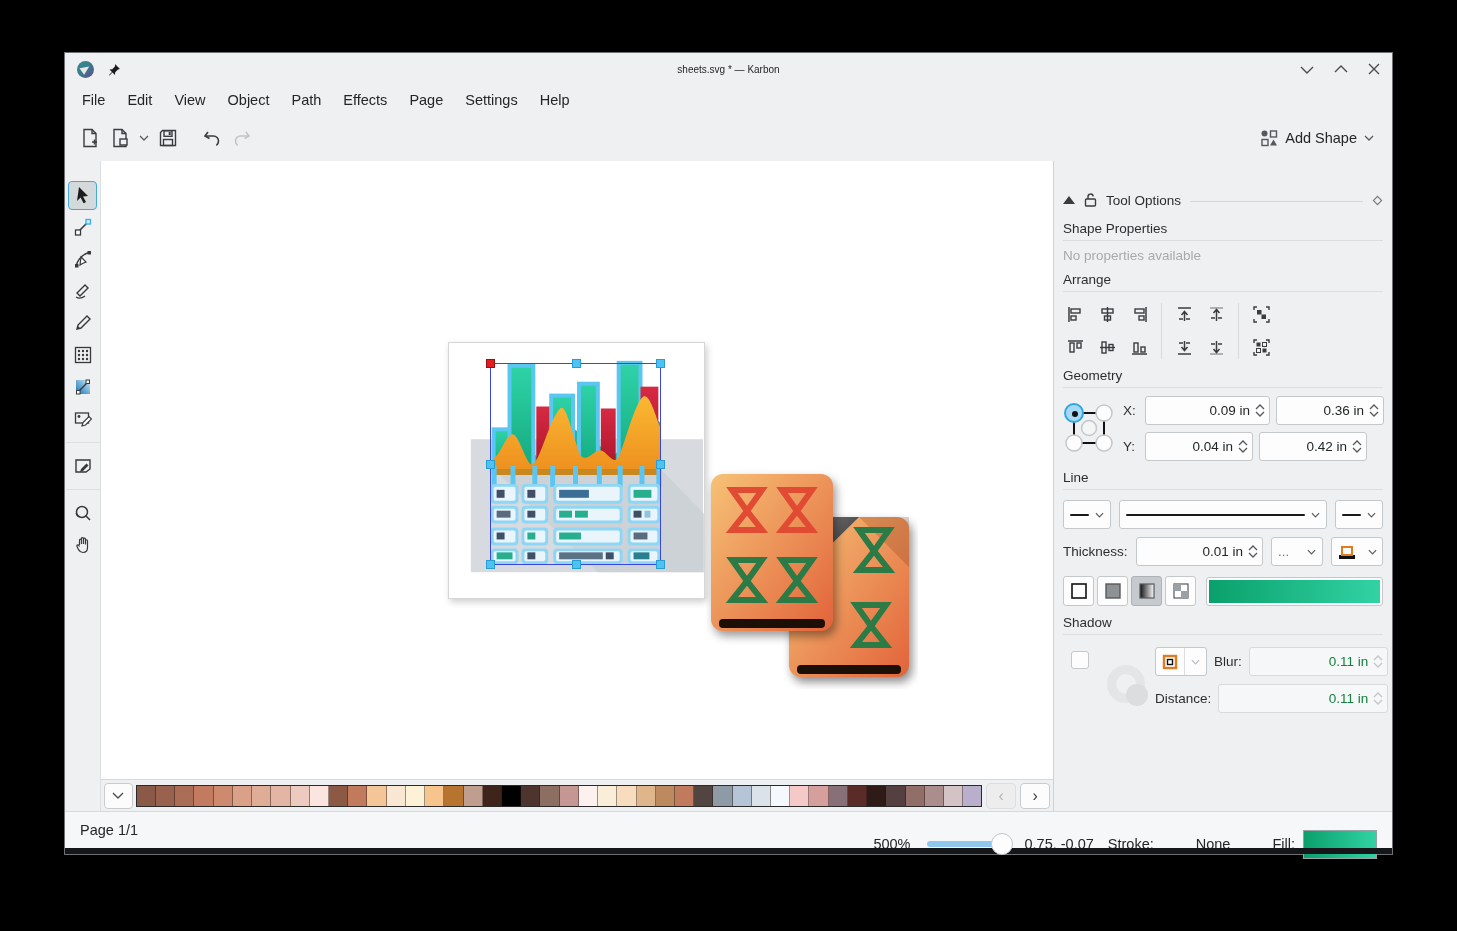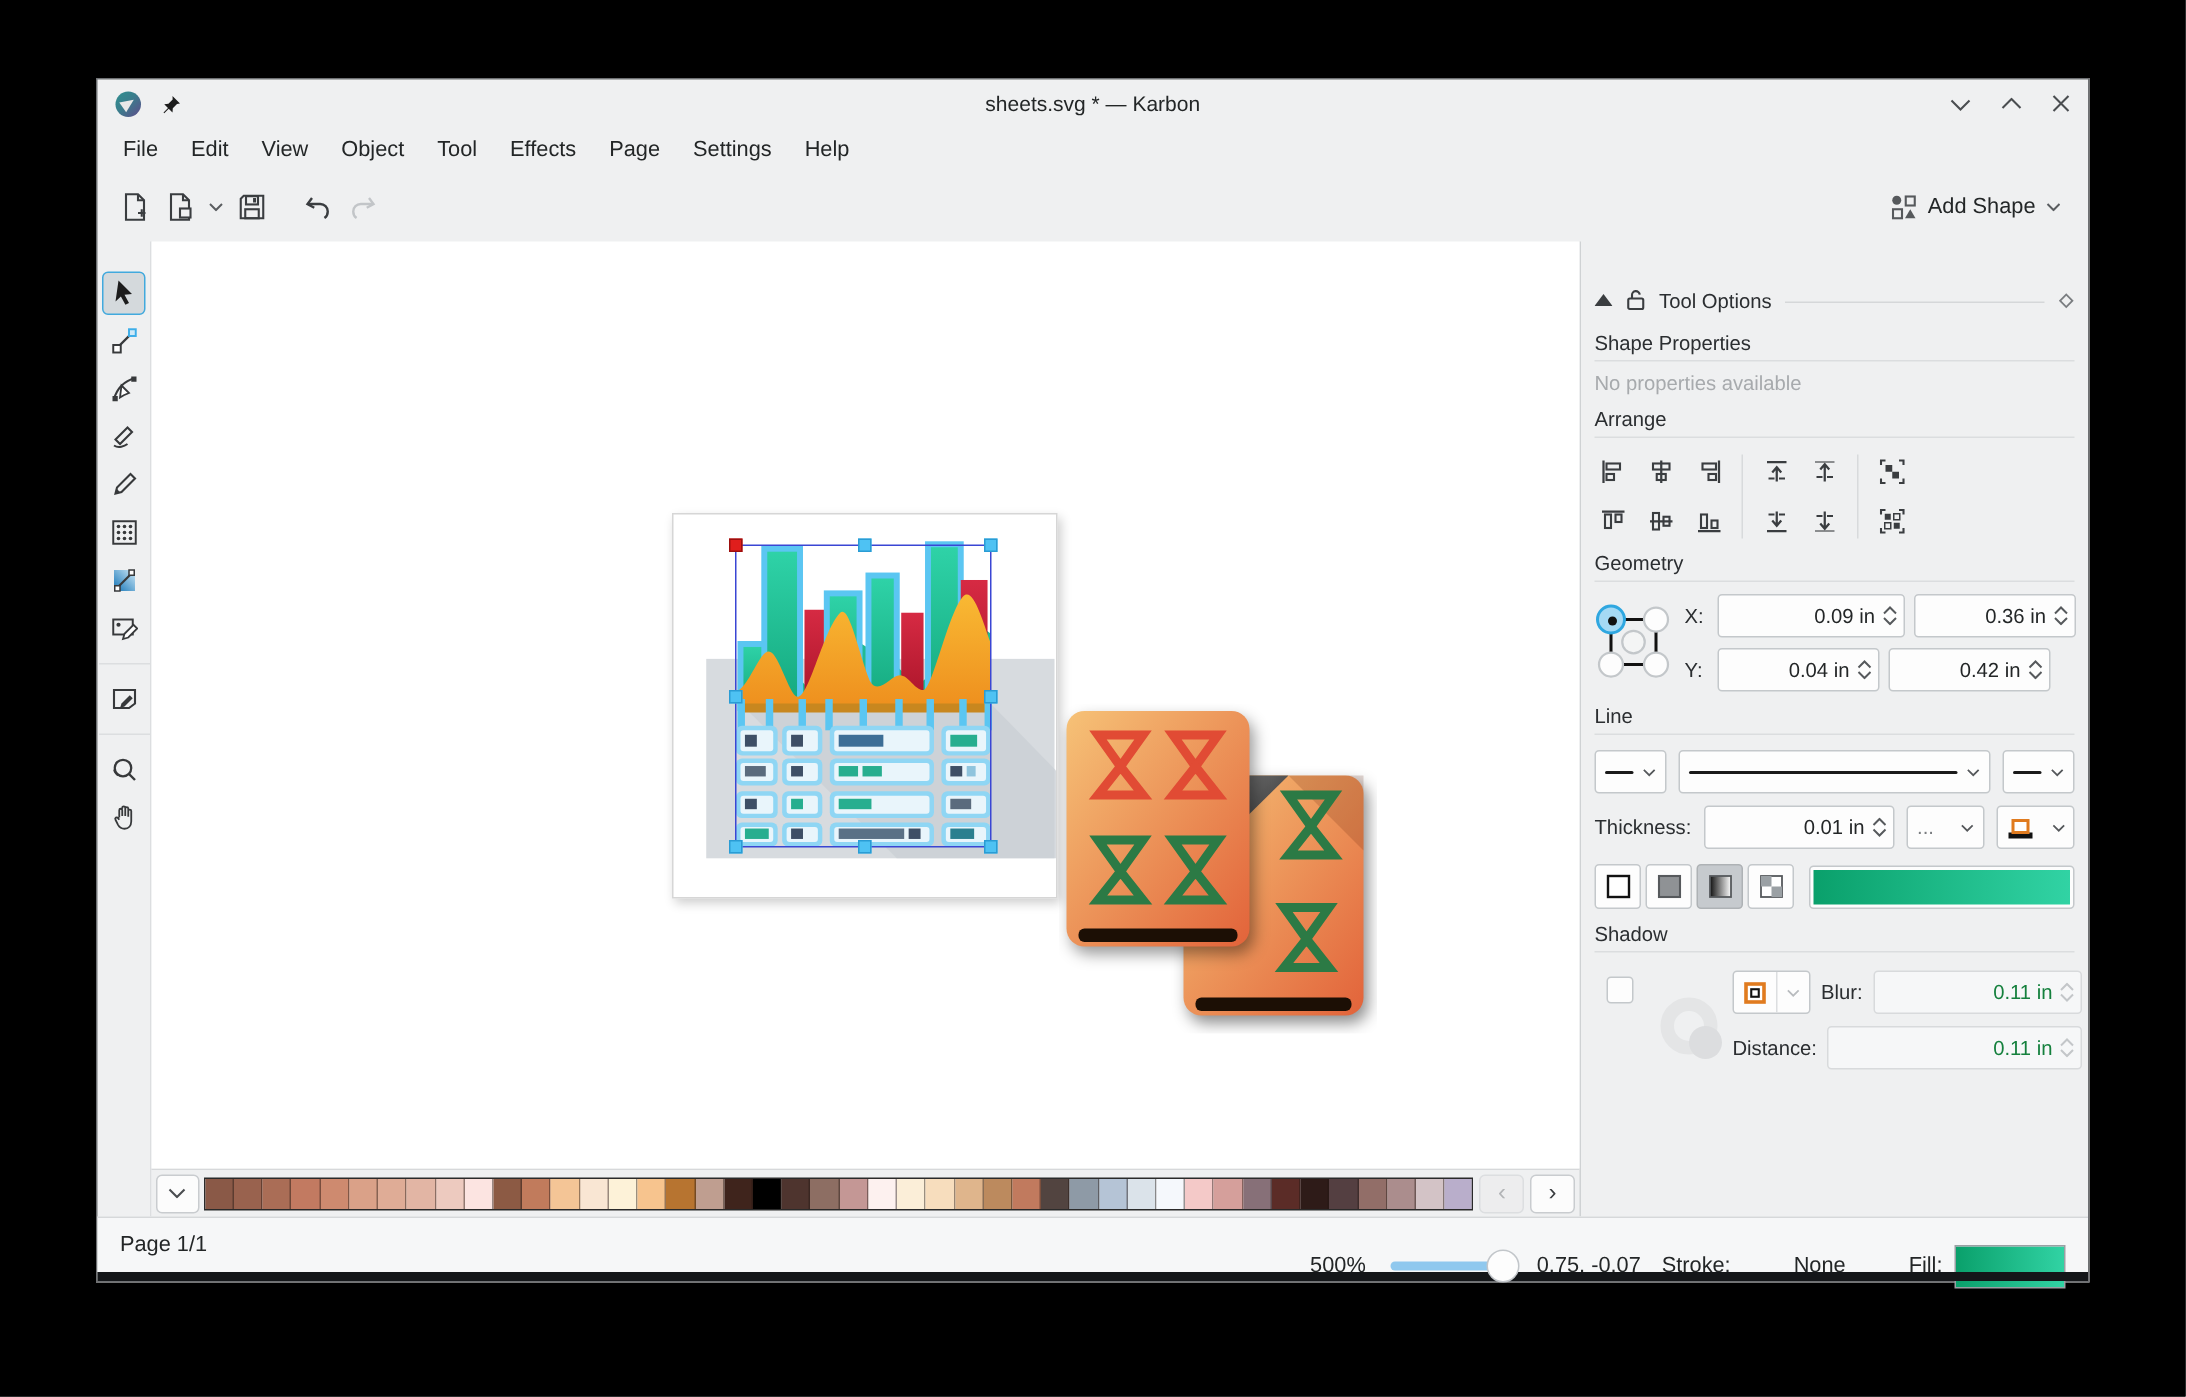--- a/index.html
+++ b/index.html
@@ -10,21 +10,21 @@
             background:#eff0f1; border:1px solid #6e7073; display:flex; flex-direction:column; }
 
   
   .titlebar { height:32px; position:relative; display:flex; align-items:center; padding:0 12px; flex:0 0 auto; }
   .app-icon { width:17px; height:17px; border-radius:50%;
               background:linear-gradient(135deg,#2e8f8f 0%,#3a7d8c 45%,#5f4b8b 100%); position:relative; }
   .app-icon::after { content:""; position:absolute; left:4px; top:4px; width:0; height:0;
               border-left:9px solid #e8e8e8; border-top:4px solid transparent; border-bottom:4px solid transparent;
               transform:rotate(-35deg); }
   .pin { margin-left:14px; }
-  .win-title { position:absolute; left:0; right:0; text-align:center; font-size:14px; color:#232627; }
+  .win-title { position:absolute; left:0; right:0; text-align:center; font-size:10px; color:#232627; }
   .win-ctrls { margin-left:auto; display:flex; gap:20px; align-items:center; z-index:2; }
   .win-ctrls svg { display:block; }
 
   
   .menubar { height:30px; display:flex; align-items:center; padding:0 6px; font-size:14.5px; flex:0 0 auto; }
   .menu-item { padding:4px 11px; border-radius:3px; cursor:default; }
 
   
   .toolbar { height:46px; display:flex; align-items:center; padding:0 10px; flex:0 0 auto; }
   .tbtn { width:30px; height:30px; display:flex; align-items:center; justify-content:center; border-radius:3px; }
@@ -156,21 +156,21 @@
             </svg>
           </span>
       </span>
     </div>
 
     <div class="menubar">
         <span class="menu-item">File</span>
         <span class="menu-item">Edit</span>
         <span class="menu-item">View</span>
         <span class="menu-item">Object</span>
-        <span class="menu-item">Tool</span>
+        <span class="menu-item">Path</span>
         <span class="menu-item">Effects</span>
         <span class="menu-item">Page</span>
         <span class="menu-item">Settings</span>
         <span class="menu-item">Help</span>
       </div>
 
     <div class="toolbar">
       <span class="tbtn">
         <svg class="ic" width="20" height="20" viewBox="0 0 20 20">
             <path d="M4 1.5h8l4 4V18.5H4z" fill="none" stroke="#3a3d40" stroke-width="1.4"></path>

